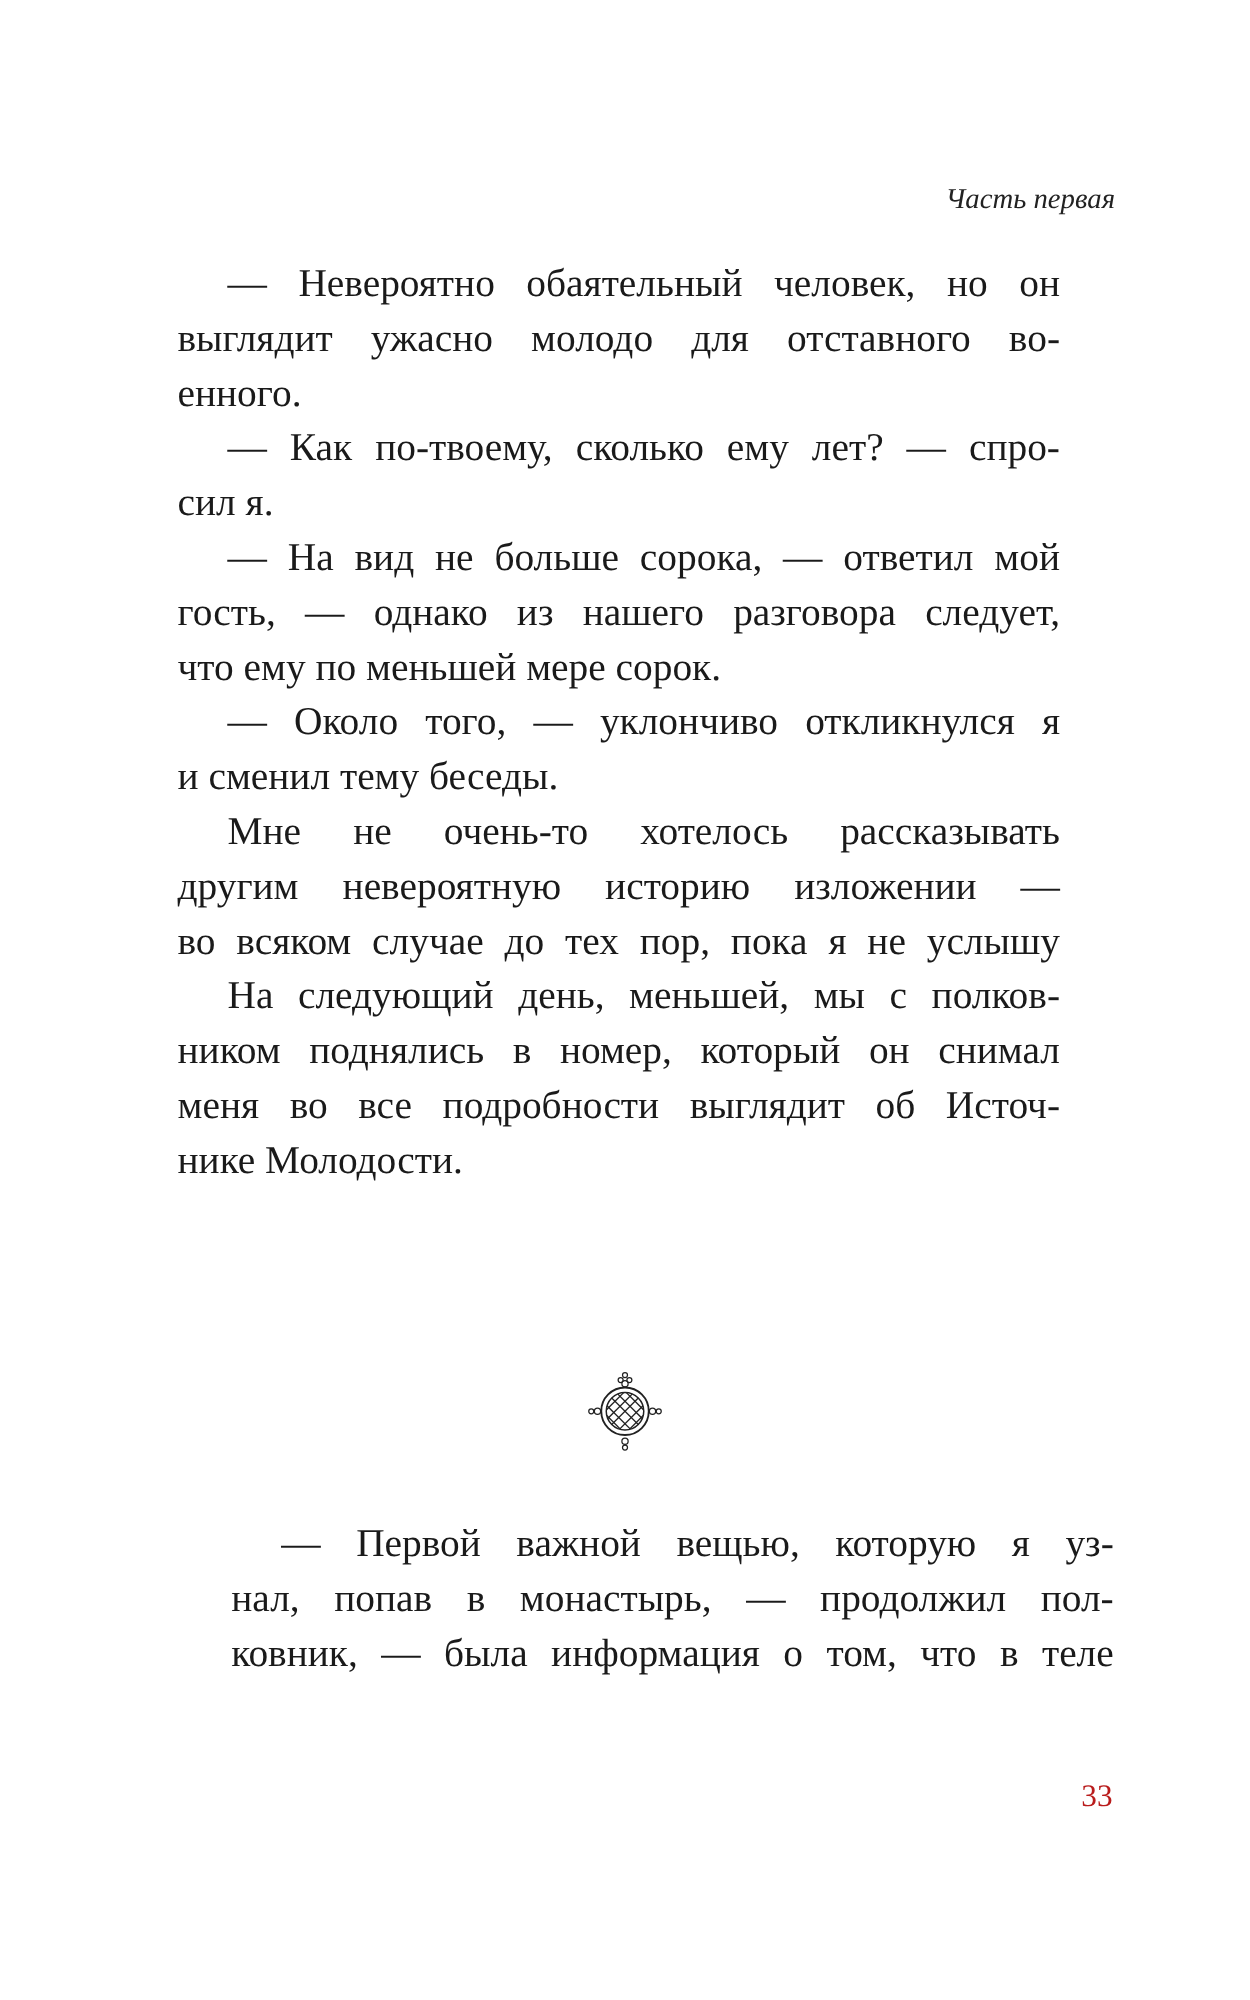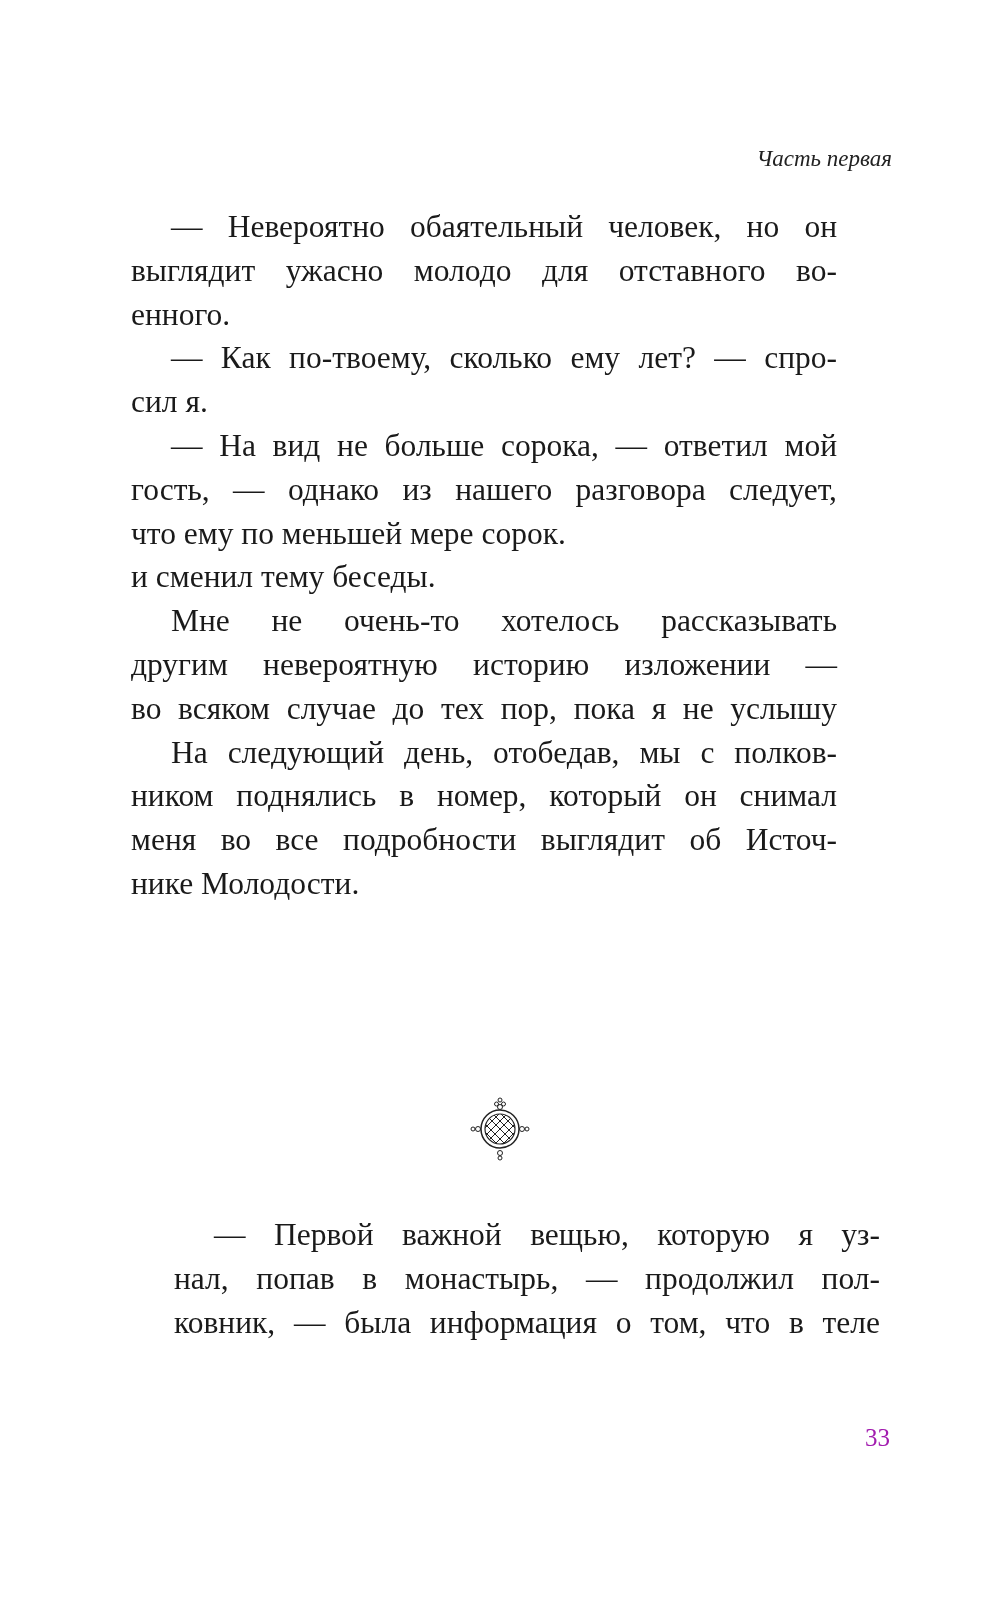--- a/index.html
+++ b/index.html
@@ -1,46 +1,47 @@
 <!DOCTYPE html>
 <html><head>
   <meta charset="utf-8">
   <style>
     html, body { margin: 0; padding: 0; background: #ffffff; }
     body { width: 1000px; height: 1600px; position: relative; overflow: hidden; }
     .page { position: absolute; left: 0; top: 0; width: 1000px; height: 1600px; background: #fff; color: #1a1a1a; font-family: "DejaVu Serif", "Liberation Serif", serif; padding-left: 40px; }
     .running-head { position: absolute; right: 148px; top: 146px; font-family: "Liberation Serif", serif; font-style: italic; font-size: 23px; color: #222; }
-    .text { position: absolute; left: 131px; width: 706px; top: 205px; font-family: "Liberation Serif", serif; font-size: 31.5px; line-height: 43.8px; }
+    .text { position: absolute; left: 142px; width: 706px; top: 205px; font-family: "Liberation Serif", serif; font-size: 31.5px; line-height: 43.8px; }
     .line { white-space: nowrap; display: block; height: 43.8px; text-align: justify; text-align-last: justify; }
     .line.last { text-align-last: left; }
     .line.indent { padding-left: 40px; }
     .ornament { position: absolute; left: 466px; top: 1095px; width: 68px; height: 68px; }
     .text2 { top: 1213px; margin-left: 43px; }
-    .page-number { position: absolute; right: 150px; top: 1424px; font-family: "Liberation Serif", serif; font-size: 25px; color: #a21caf; }
+    .page-number { position: absolute; right: 150px; top: 1424px; font-family: "Liberation Serif", serif; font-size: 25px; color: #b91c1c; }
   </style>
 </head>
 <body>
 
 <div class="page">
   <div class="running-head">Часть первая</div>
 
   <div class="text" id="section1">
       <span class="line indent">— Невероятно обаятельный человек, но он</span>
       <span class="line">выглядит ужасно молодо для отставного во-</span>
       <span class="line last">енного.</span>
       <span class="line indent">— Как по-твоему, сколько ему лет? — спро-</span>
       <span class="line last">сил я.</span>
       <span class="line indent">— На вид не больше сорока, — ответил мой</span>
       <span class="line">гость, — однако из нашего разговора следует,</span>
       <span class="line last">что ему по меньшей мере сорок.</span>
+      <span class="line indent">— Около того, — уклончиво откликнулся я</span>
       <span class="line last">и сменил тему беседы.</span>
       <span class="line indent">Мне не очень-то хотелось рассказывать</span>
       <span class="line">другим невероятную историю изложении —</span>
       <span class="line">во всяком случае до тех пор, пока я не услышу</span>
-      <span class="line indent">На следующий день, отобедав, мы с полков-</span>
+      <span class="line indent">На следующий день, меньшей, мы с полков-</span>
       <span class="line">ником поднялись в номер, который он снимал</span>
       <span class="line">меня во все подробности выглядит об Источ-</span>
       <span class="line last">нике Молодости.</span>
     </div>
 
   <svg class="ornament" viewBox="0 0 68 68">
     <defs>
       <clipPath id="c">
           <circle cx="34" cy="34" r="15"></circle>
         </clipPath>

